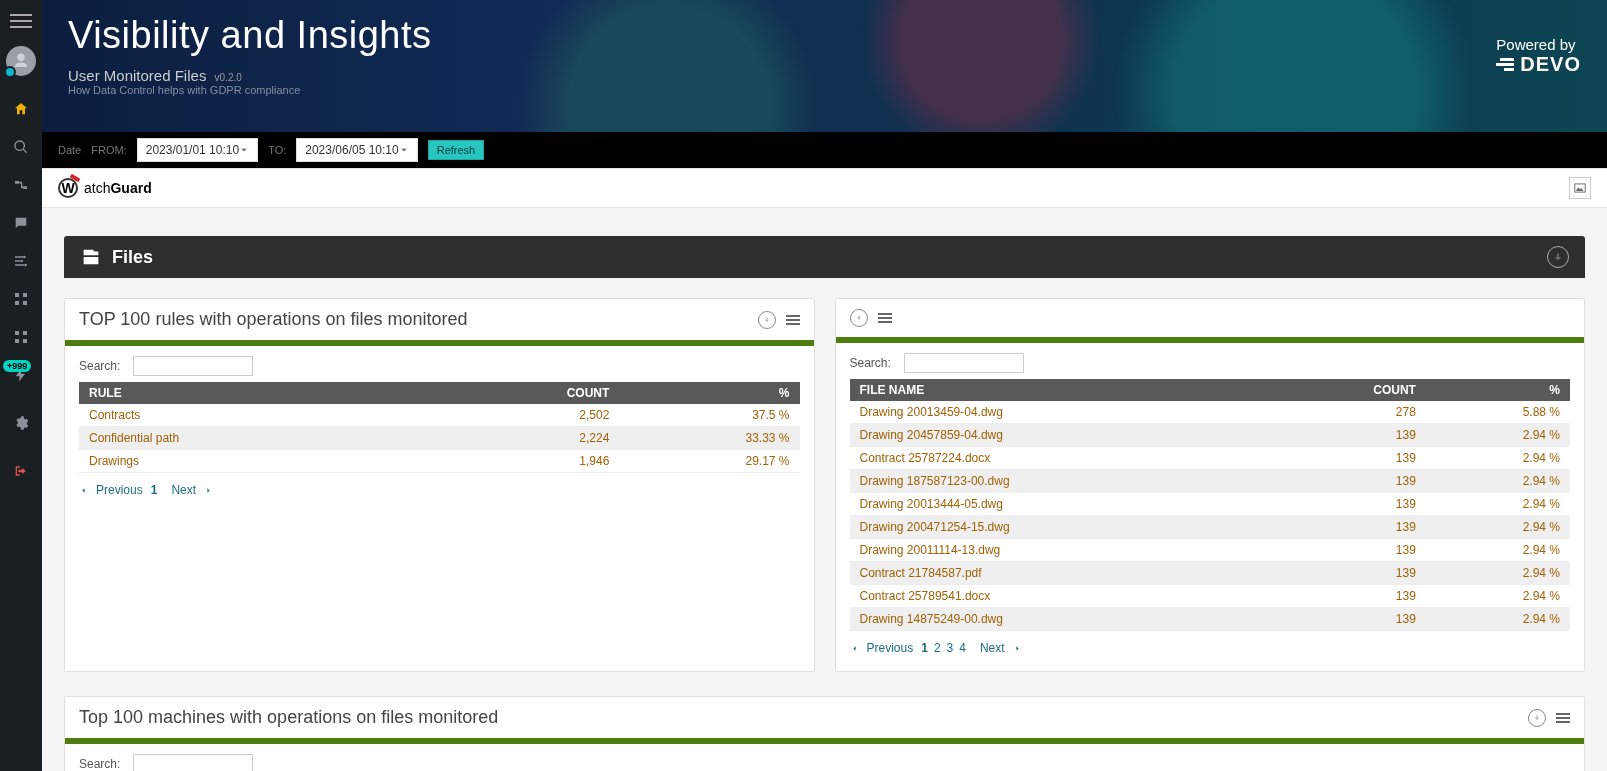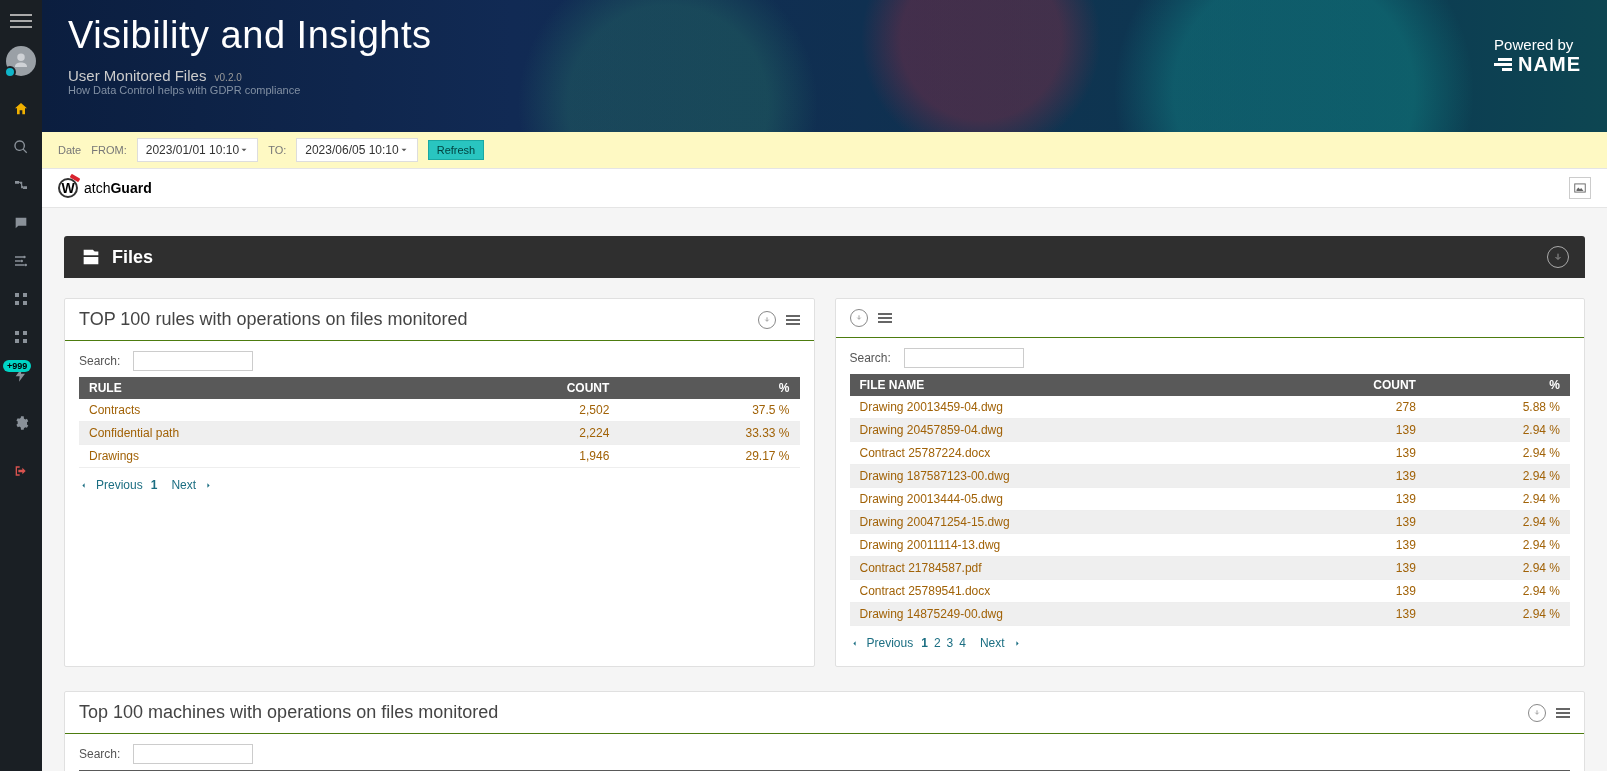--- a/index.html
+++ b/index.html
@@ -36,21 +36,21 @@
 .banner .sub .l2 { font-size:11px; color:#8290a3;}
 .powered { position:absolute; right:26px; top:36px; text-align:left; }
 .powered .p1 { font-size:15px; }
 .powered .p2 { font-weight:900; font-size:20px; letter-spacing:1px; display:flex; align-items:center; gap:6px;}
 .powered .dbars { display:inline-flex; flex-direction:column; gap:2px;}
 .powered .dbars i { display:block; width:18px; height:3px; background:#fff;}
 .powered .dbars i:nth-child(1){width:14px;margin-left:4px;}
 .powered .dbars i:nth-child(3){width:10px;margin-left:8px;}
 
 
-.datebar { background:#fef9c3; border-bottom:1px solid #e5e5e5; padding:6px 16px; display:flex; align-items:center; gap:10px; font-size:11px; color:#777;}
+.datebar { background:#000000; border-bottom:1px solid #e5e5e5; padding:6px 16px; display:flex; align-items:center; gap:10px; font-size:11px; color:#777;}
 .datebar .lbl { font-size:11px;}
 .date-in { border:1px solid #ddd; background:#fff; padding:4px 8px; min-width:120px; display:flex; align-items:center; justify-content:space-between; color:#333; font-size:12px; cursor:pointer;}
 .date-in svg { width:10px;height:10px; fill:#555;}
 .refresh-btn { background:#29c5c0; border:1px solid #1aa8a3; color:#00423f; padding:3px 8px; font-size:11px; cursor:pointer;}
 
 
 .logobar { background:#fff; border-bottom:1px solid #e5e5e5; padding:8px 16px; display:flex; align-items:center; justify-content:space-between;}
 .wg { display:flex; align-items:center; gap:6px; font-size:14px;}
 .wg .wg-mark { width:20px;height:20px;border:2.2px solid #333;border-radius:50%;display:flex;align-items:center;justify-content:center;font-weight:bold;position:relative;}
 .wg .wg-mark::after{content:"";position:absolute;top:-4px;right:-4px;width:10px;height:4px;background:#d9232e;border-radius:1px;transform:rotate(30deg);}
@@ -66,21 +66,21 @@
 .sec-head { background:#2f2f2f; color:#fff; padding:10px 16px; display:flex; align-items:center; justify-content:space-between; border-radius:3px 3px 0 0;}
 .sec-head .left { display:flex; align-items:center; gap:10px;}
 .sec-head .left svg { width:22px;height:22px; fill:#fff;}
 .sec-head .title { font-size:18px; font-weight:700;}
 .circ-btn { width:22px;height:22px;border:1.6px solid #aaa;border-radius:50%;display:flex;align-items:center;justify-content:center;color:#aaa;cursor:pointer;}
 .circ-btn svg{width:10px;height:10px;fill:currentColor;}
 
 
 .panels-row { display:flex; gap:20px; margin-top:20px;}
 .panel { background:#fff; border:1px solid #e0e0e0; border-radius:2px; flex:1; display:flex; flex-direction:column;}
-.panel-hd { padding:10px 14px; border-bottom:1px solid #4d7c0f; display:flex; align-items:center; justify-content:space-between;}
+.panel-hd { padding:10px 14px; border-bottom:6px solid #4d7c0f; display:flex; align-items:center; justify-content:space-between;}
 .panel-hd .ttl { font-size:18px; font-weight:300; color:#444;}
 .panel-hd .acts { display:flex; align-items:center; gap:10px;}
 .mini-circ { width:18px;height:18px;border:1.4px solid #888;border-radius:50%;display:flex;align-items:center;justify-content:center;color:#888;cursor:pointer;}
 .mini-circ svg{width:8px;height:8px;fill:currentColor;}
 .hamb-mini { cursor:pointer;}
 .hamb-mini span{display:block;width:14px;height:2px;background:#666;margin:2px 0;}
 
 .panel-body { padding:10px 14px 16px;}
 .srch { display:flex; align-items:center; gap:13px; font-size:12px; color:#555; margin-bottom:6px;}
 .srch input { border:1px solid #ccc; height:20px; width:120px; padding:0 4px; font-size:12px;}
@@ -194,21 +194,21 @@
       <div class="l2">How Data Control helps with GDPR compliance</div>
     </div>
     <div class="powered">
       <div class="p1">Powered by</div>
       <div class="p2">
         <span class="dbars">
             <i></i>
             <i></i>
             <i></i>
           </span>
-        <span>NAME</span>
+        <span>DEVO</span>
       </div>
     </div>
   </div>
 
   <div class="datebar">
     <span class="lbl">Date</span>
     <span class="lbl">FROM:</span>
     <div class="date-in">
       <span>2023/01/01 10:10</span>
       <svg viewBox="0 0 24 24">

